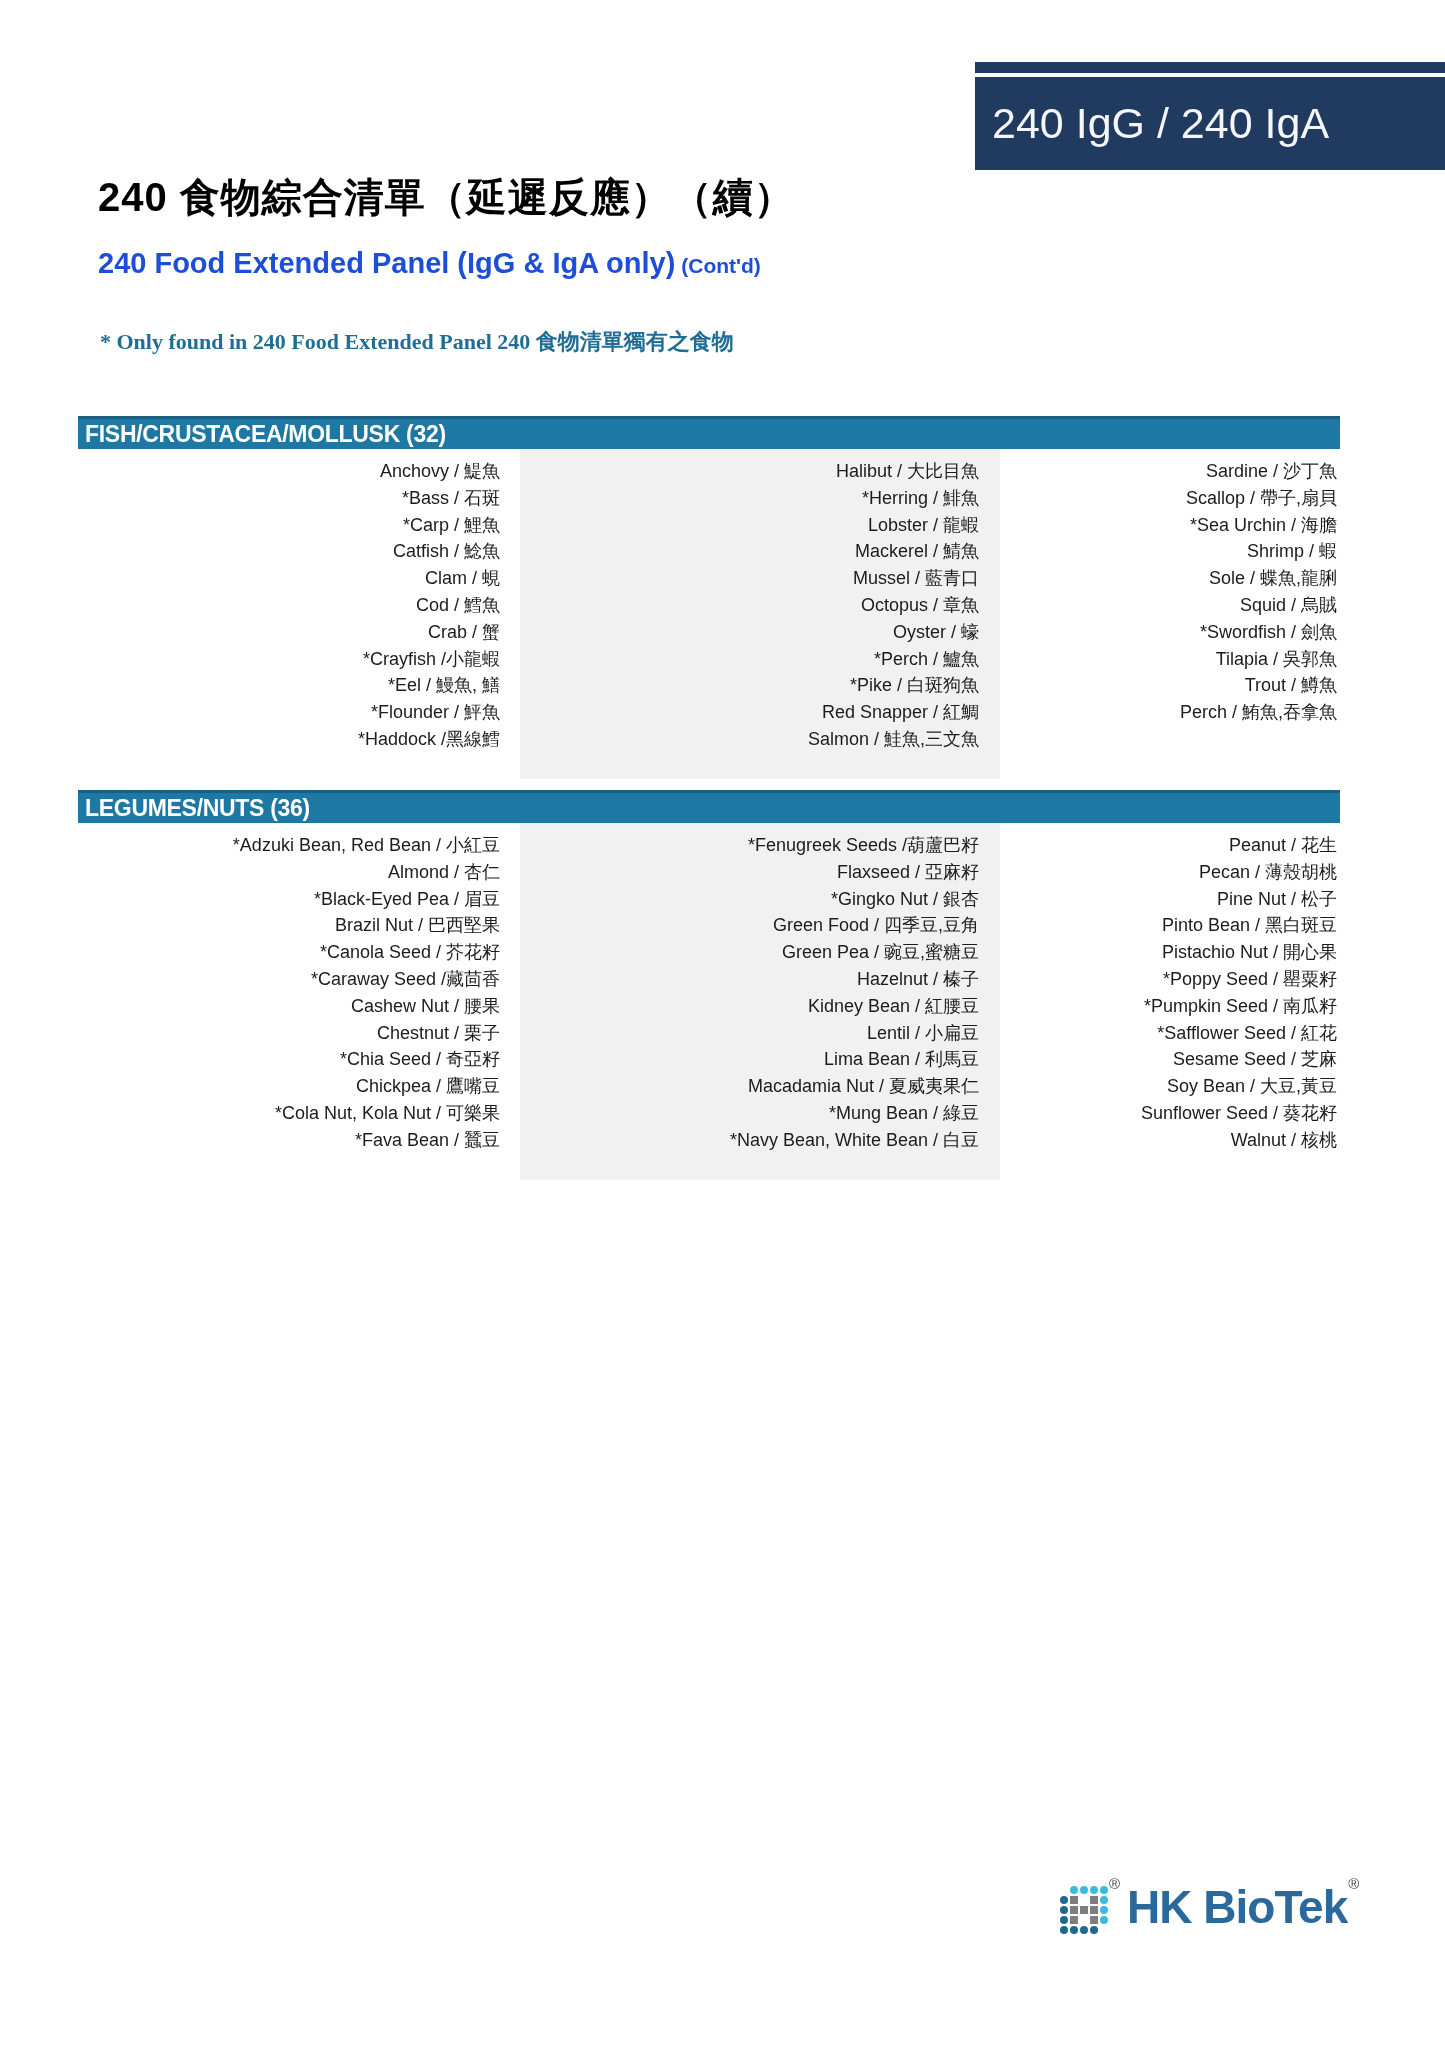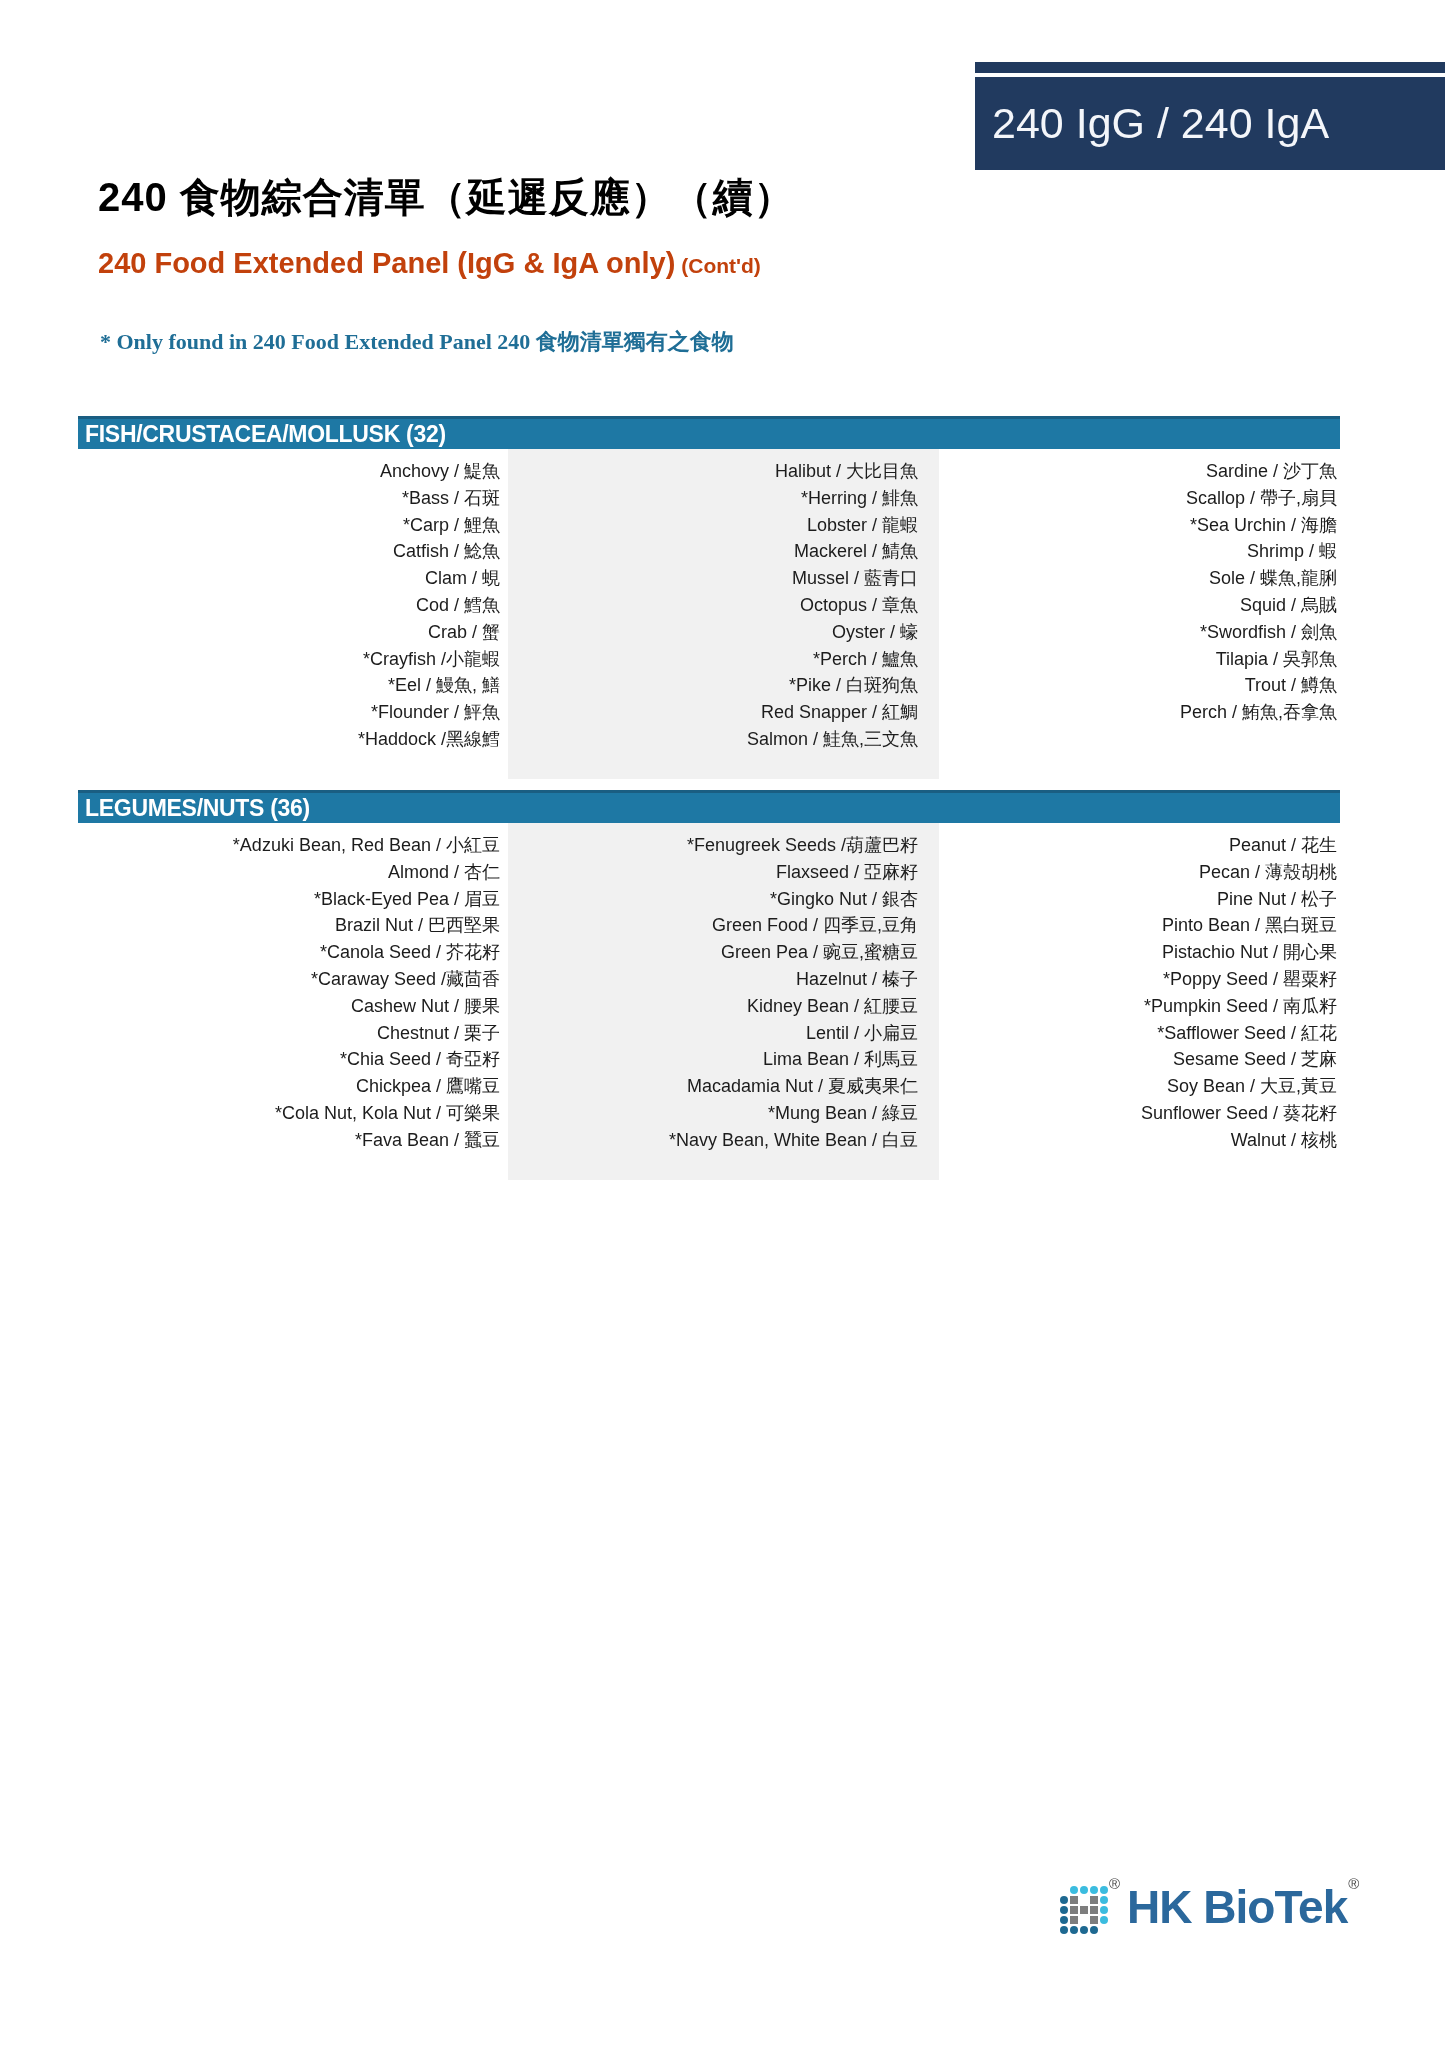--- a/index.html
+++ b/index.html
@@ -11,40 +11,40 @@
   
   .banner-strip { position:absolute; left:975px; top:62px; width:470px; height:11px; background:#213A5F; }
   .banner {
     position:absolute; left:975px; top:77px; width:470px; height:93px; background:#213A5F;
     color:#F4F6FA; display:flex; align-items:center; padding-left:17px; box-sizing:border-box;
     font-size:43px; font-weight:400;
   }
 
   
   .title-zh { position:absolute; left:98px; top:170px; font-size:40px; font-weight:bold; color:#000; letter-spacing:1px; white-space:nowrap; }
-  .title-en { position:absolute; left:98px; top:247px; font-size:29px; font-weight:bold; color:#c2410c; white-space:nowrap; }
+  .title-en { position:absolute; left:98px; top:247px; font-size:29px; font-weight:bold; color:#1d4ed8; white-space:nowrap; }
   .title-en .suffix { font-size:21px; }
   .note {
     position:absolute; left:100px; top:327px; font-family:"Liberation Serif", serif;
     font-weight:bold; font-size:22px; color:#1F6E96; white-space:nowrap;
   }
 
   
   .section { position:absolute; left:78px; width:1262px; }
   .section-fish { top:416px; }
   .section-legumes { top:790px; }
   .section-bar {
     height:33px; background:#1E78A4; border-top:3px solid #1A5E82; box-sizing:border-box;
     display:flex; align-items:center; color:#ffffff; font-weight:bold; font-size:23px;
     padding-left:7px; letter-spacing:-0.3px;
   }
   .cols { display:flex; align-items:flex-start; }
   .col { font-size:18px; line-height:26.8px; color:#1C1C1C; text-align:right; box-sizing:border-box; white-space:nowrap; }
   .col-1 { width:422px; padding-top:9px; }
-  .col-2 { width:431px; margin-left:8px; background:#F1F1F1; padding:9px 21px 26px 0; }
+  .col-2 { width:480px; margin-left:20px; background:#F1F1F1; padding:9px 21px 26px 0; }
   .col-3 { flex:1; padding-top:9px; padding-right:3px; }
 
   
   .logo { position:absolute; left:1060px; top:1876px; display:flex; align-items:flex-start; }
   .logo-icon { display:grid; grid-template-columns:repeat(5,8px); grid-auto-rows:8px; gap:2px; margin-top:10px; }
   .cell { width:8px; height:8px; }
   .cell.c { background:#3BBCDF; border-radius:50%; }
   .cell.d { background:#1E6991; border-radius:50%; }
   .cell.g { background:#7E7E7E; }
   .logo-reg { font-size:15px; color:#4a4a4a; margin:0 1px; line-height:1; }

